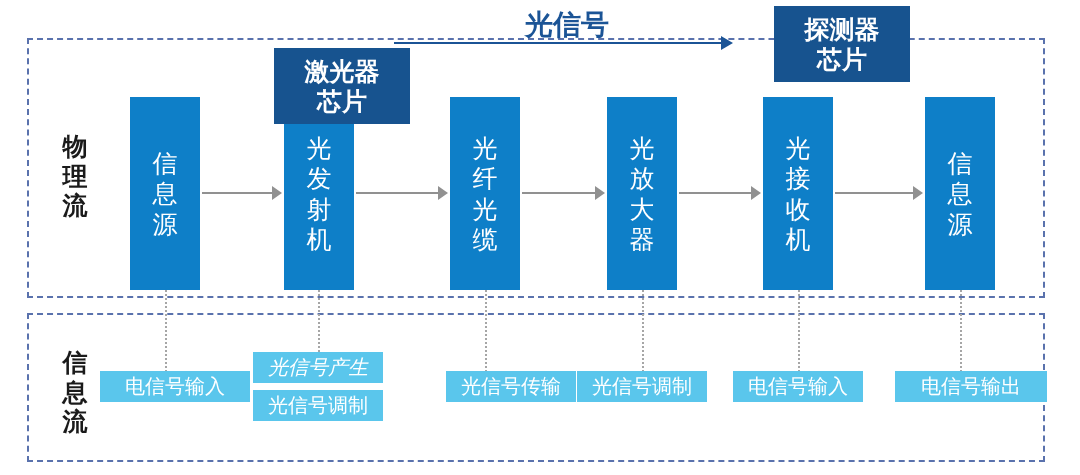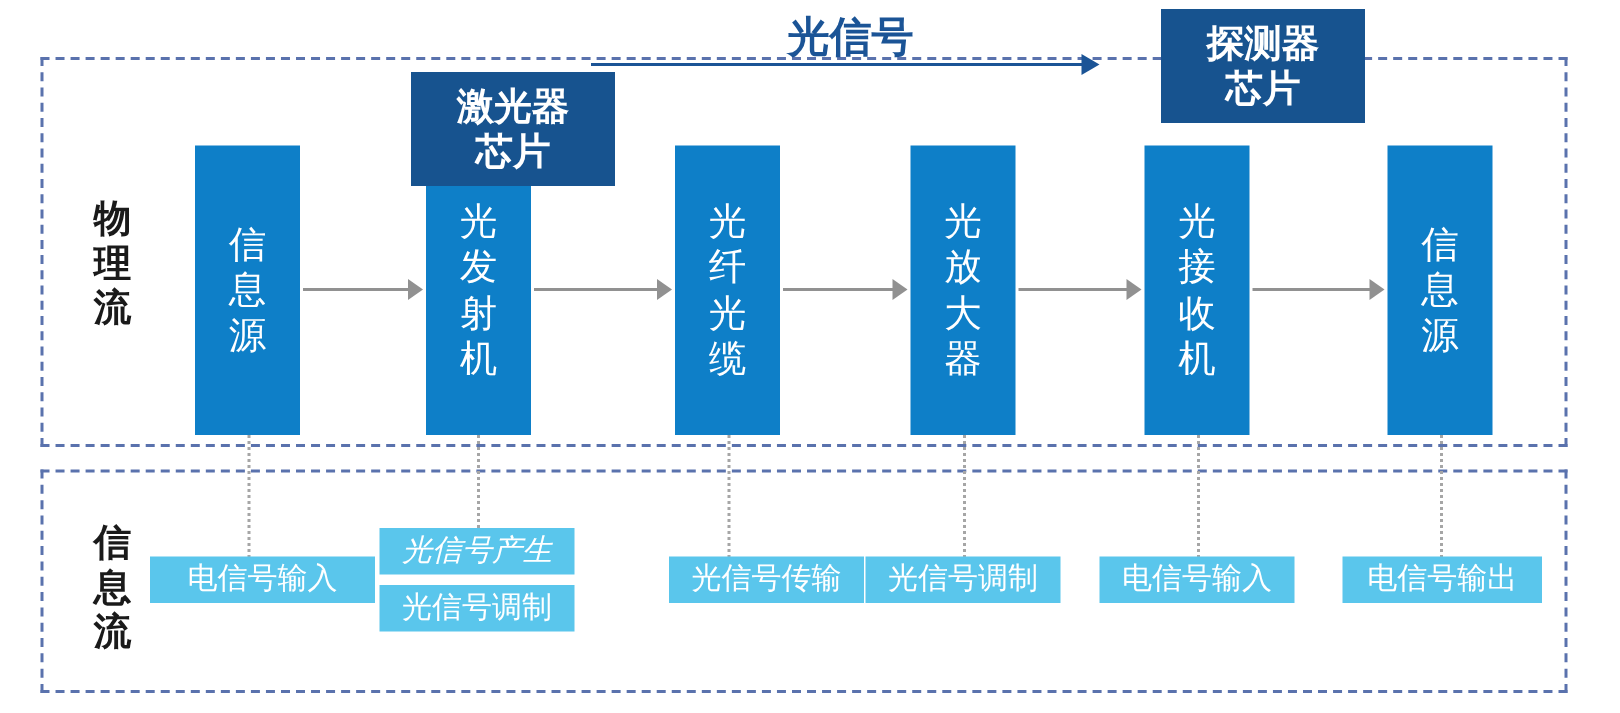--- a/index.html
+++ b/index.html
@@ -274,15 +274,15 @@
     <span>探测器</span>
     <span>芯片</span>
   </div>
 
   <div class="tag" style="left:100px; top:371px; width:150px;">电信号输入</div>
   <div class="tag" style="left:253px; top:352px; width:130px;font-style:italic;">光信号产生</div>
   <div class="tag" style="left:253px; top:390px; width:130px;text-align:center;">光信号调制</div>
   <div class="tag" style="left:420px; top:371px; width:130px;margin-left:26px;">光信号传输</div>
   <div class="tag" style="left:577px; top:371px; width:130px;">光信号调制</div>
   <div class="tag" style="left:733px; top:371px; width:130px;">电信号输入</div>
-  <div class="tag" style="left:895px; top:371px; width:133px;">电信号输出</div>
+  <div class="tag" style="left:895px; top:371px; width:152px;">电信号输出</div>
 
 </div>
 
 </body></html>

